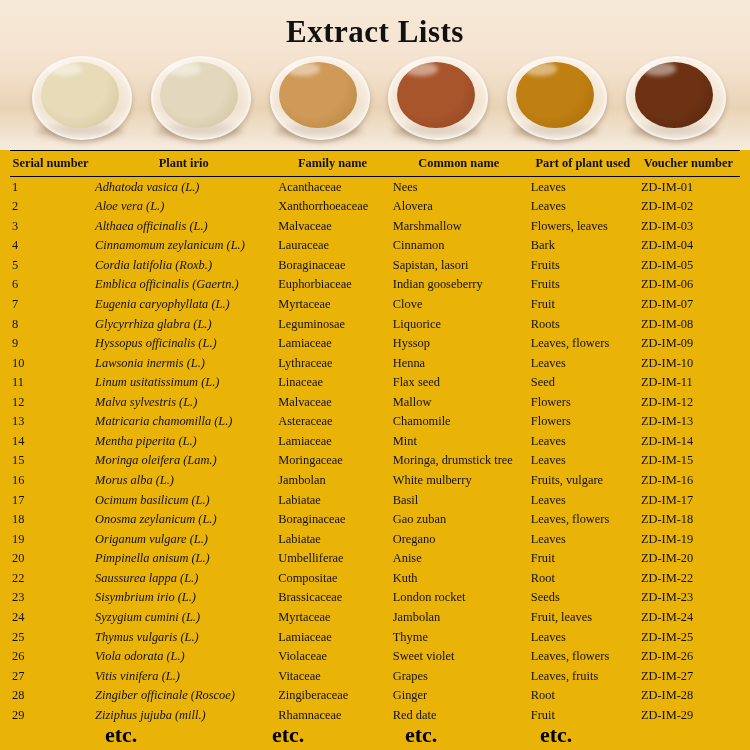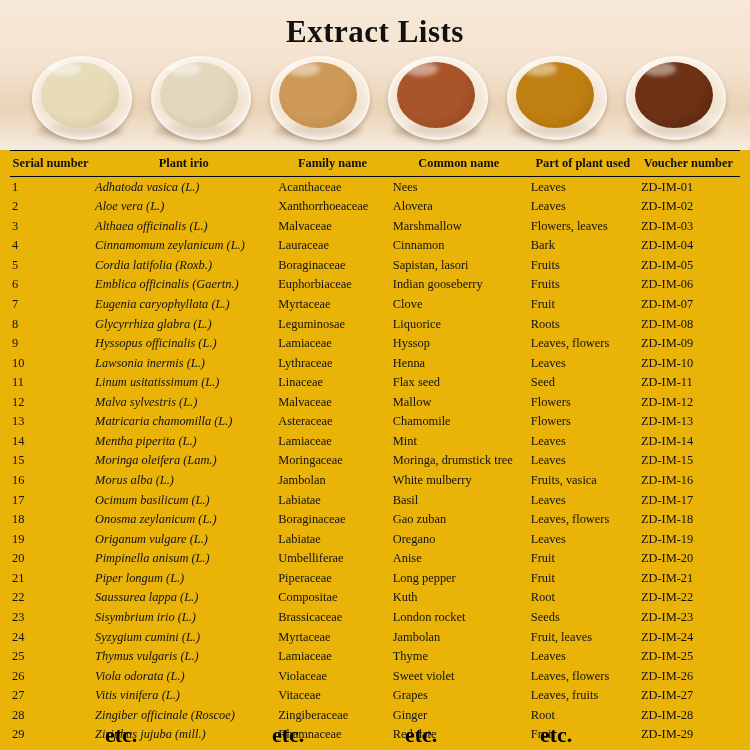--- a/index.html
+++ b/index.html
@@ -331,21 +331,21 @@
             <td class="col-family">Moringaceae</td>
             <td class="col-common">Moringa, drumstick tree</td>
             <td class="col-part">Leaves</td>
             <td class="col-voucher">ZD-IM-15</td>
           </tr>
           <tr>
             <td class="col-serial">16</td>
             <td class="col-plant plant-name">Morus alba (L.)</td>
             <td class="col-family">Jambolan</td>
             <td class="col-common">White mulberry</td>
-            <td class="col-part">Fruits, vasica</td>
+            <td class="col-part">Fruits, vulgare</td>
             <td class="col-voucher">ZD-IM-16</td>
           </tr>
           <tr>
             <td class="col-serial">17</td>
             <td class="col-plant plant-name">Ocimum basilicum (L.)</td>
             <td class="col-family">Labiatae</td>
             <td class="col-common">Basil</td>
             <td class="col-part">Leaves</td>
             <td class="col-voucher">ZD-IM-17</td>
           </tr>
@@ -367,28 +367,20 @@
           </tr>
           <tr>
             <td class="col-serial">20</td>
             <td class="col-plant plant-name">Pimpinella anisum (L.)</td>
             <td class="col-family">Umbelliferae</td>
             <td class="col-common">Anise</td>
             <td class="col-part">Fruit</td>
             <td class="col-voucher">ZD-IM-20</td>
           </tr>
           <tr>
-            <td class="col-serial">21</td>
-            <td class="col-plant plant-name">Piper longum (L.)</td>
-            <td class="col-family">Piperaceae</td>
-            <td class="col-common">Long pepper</td>
-            <td class="col-part">Fruit</td>
-            <td class="col-voucher">ZD-IM-21</td>
-          </tr>
-          <tr>
             <td class="col-serial">22</td>
             <td class="col-plant plant-name">Saussurea lappa (L.)</td>
             <td class="col-family">Compositae</td>
             <td class="col-common">Kuth</td>
             <td class="col-part">Root</td>
             <td class="col-voucher">ZD-IM-22</td>
           </tr>
           <tr>
             <td class="col-serial">23</td>
             <td class="col-plant plant-name">Sisymbrium irio (L.)</td>

